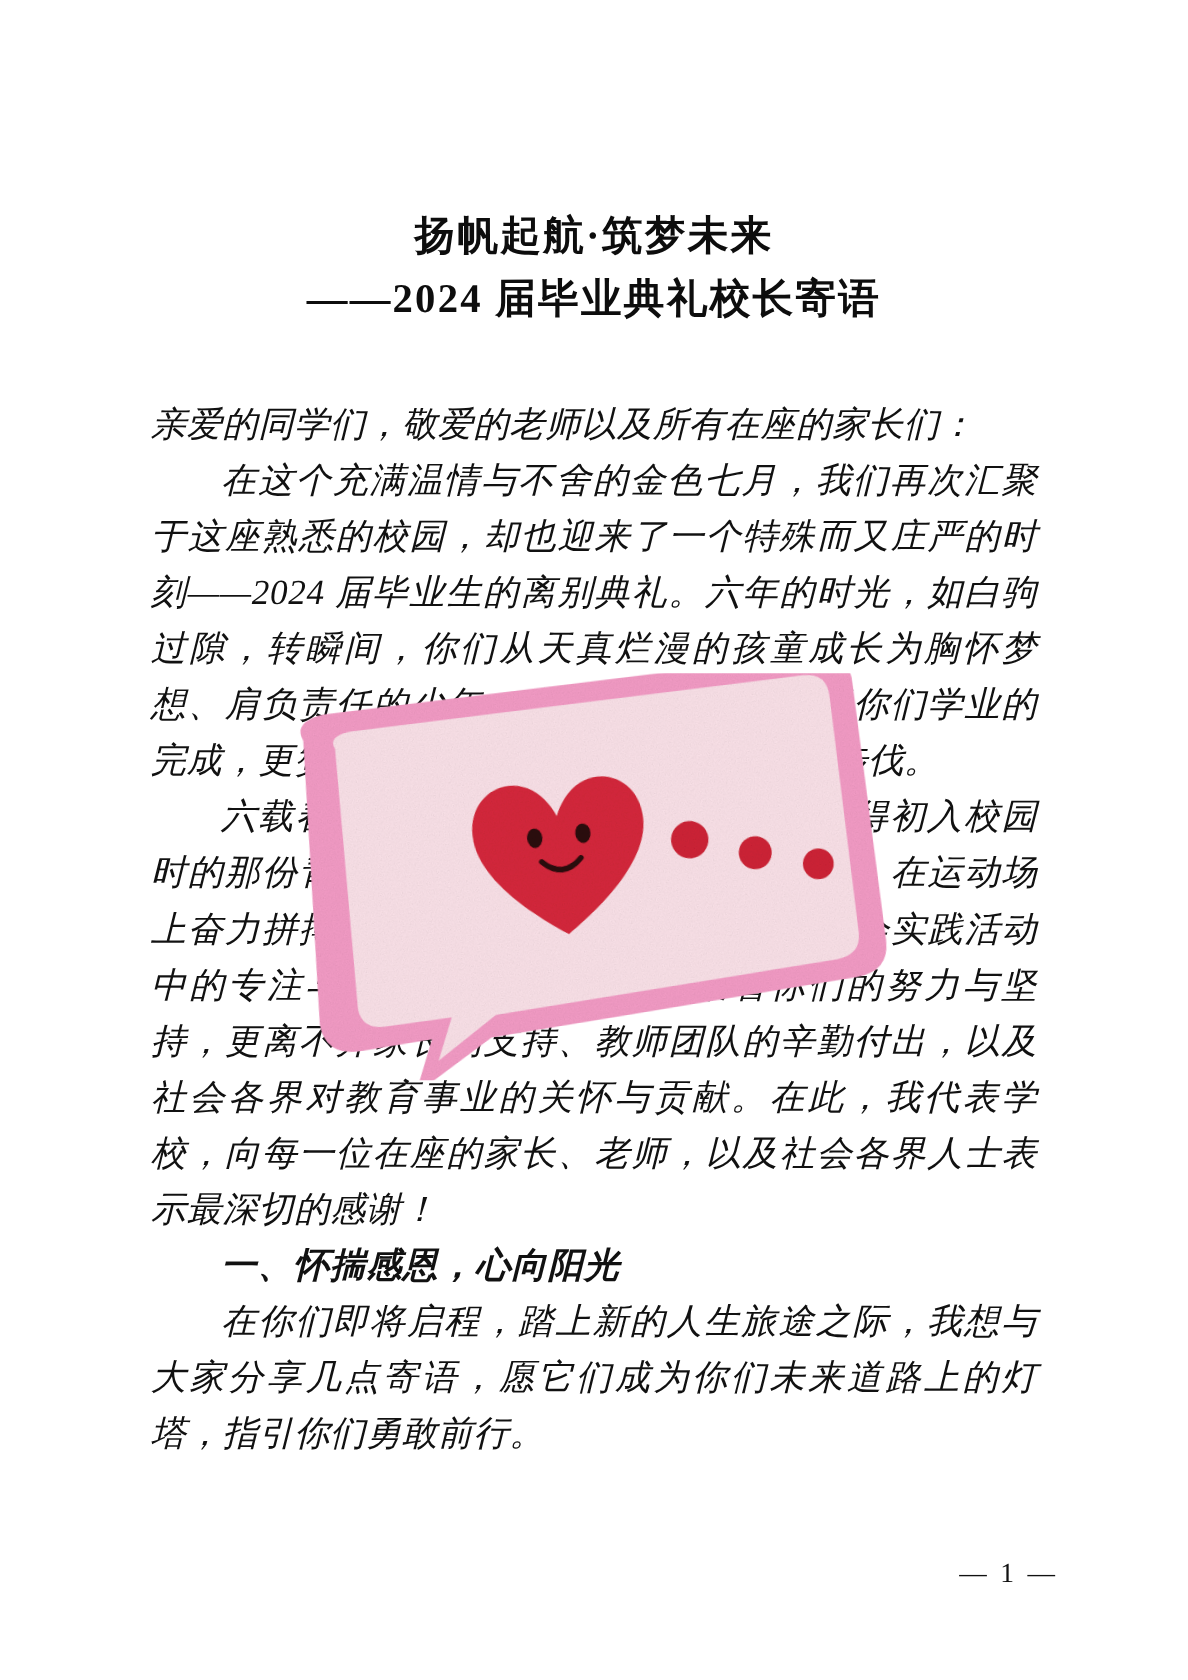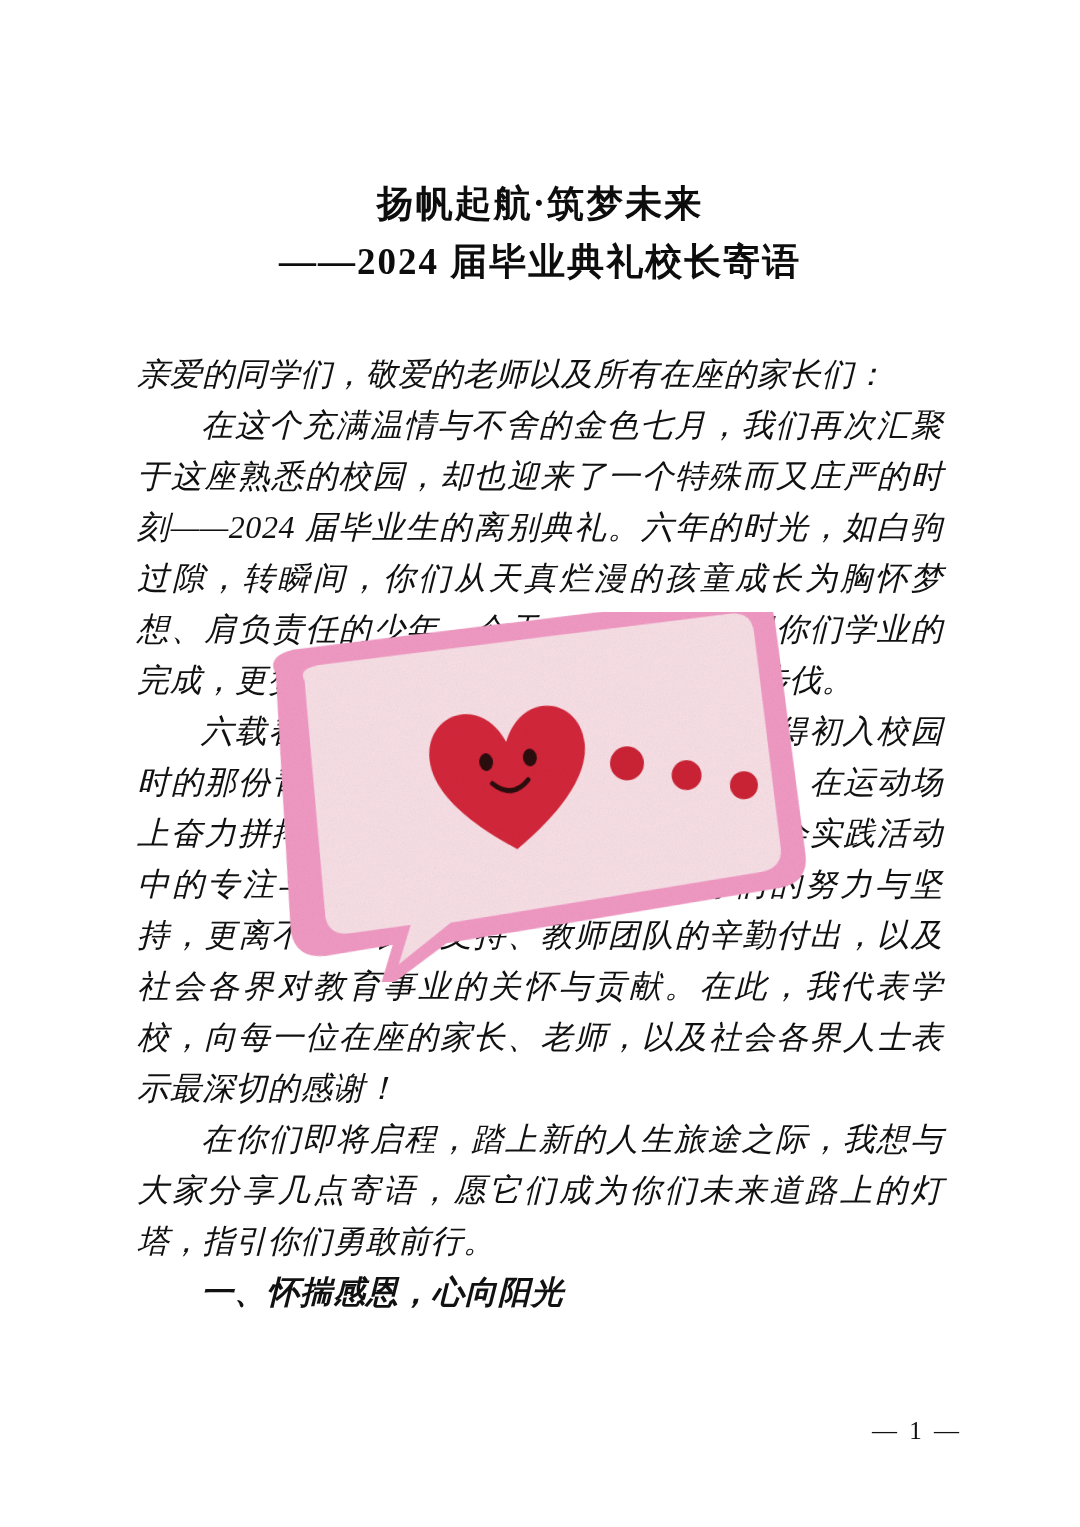--- a/index.html
+++ b/index.html
@@ -11,21 +11,21 @@
     width: 1080px;
     height: 1527px;
     position: relative;
     overflow: hidden;
     font-family: "Liberation Serif", "DejaVu Serif", serif;
     color: #111111;
   }
   .page {
     position: absolute;
     inset: 0;
-    padding: 1px;
+    padding: 12px;
   }
   .title-block {
     margin-top: 178px;
     text-align: center;
     line-height: 1.35;
   }
   .title-line {
     font-family: "Liberation Serif", "DejaVu Serif", serif;
     font-weight: bold;
     font-size: 37px;
@@ -89,22 +89,22 @@
 
   <div class="title-block">
     <div class="title-line">扬帆起航·筑梦未来</div>
     <div class="title-line second">——2024 届毕业典礼校长寄语</div>
   </div>
 
   <div class="body-block">
     <p class="para">亲爱的同学们，敬爱的老师以及所有在座的家长们：</p>
     <p class="para indent">在这个充满温情与不舍的金色七月，我们再次汇聚于这座熟悉的校园，却也迎来了一个特殊而又庄严的时刻——2024 届毕业生的离别典礼。六年的时光，如白驹过隙，转瞬间，你们从天真烂漫的孩童成长为胸怀梦想、肩负责任的少年。今天，我们不仅庆祝你们学业的完成，更赞颂你们在成长之路上迈出的坚实步伐。</p>
     <p class="para indent">六载春秋，点滴皆是成长的印记。还记得初入校园时的那份青涩与懵懂，记得课堂上自信发言，在运动场上奋力拼搏的身影，记得各类科学探究和社会实践活动中的专注与热忱。这一切，都凝聚着你们的努力与坚持，更离不开家长的支持、教师团队的辛勤付出，以及社会各界对教育事业的关怀与贡献。在此，我代表学校，向每一位在座的家长、老师，以及社会各界人士表示最深切的感谢！</p>
+    <p class="para heading">一、怀揣感恩，心向阳光</p>
     <p class="para indent">在你们即将启程，踏上新的人生旅途之际，我想与大家分享几点寄语，愿它们成为你们未来道路上的灯塔，指引你们勇敢前行。</p>
-    <p class="para heading">一、怀揣感恩，心向阳光</p>
   </div>
 
   <div class="sticker">
     <svg viewBox="0 0 590 370" xmlns="http://www.w3.org/2000/svg" aria-hidden="true">
       <defs>
         <filter id="grain">
           <feTurbulence type="fractalNoise" baseFrequency="0.9" numOctaves="3" result="noise"></feTurbulence>
           <feColorMatrix in="noise" type="saturate" values="0"></feColorMatrix>
           <feComponentTransfer result="grainy">
             <feFuncA type="linear" slope="0.30"></feFuncA>

